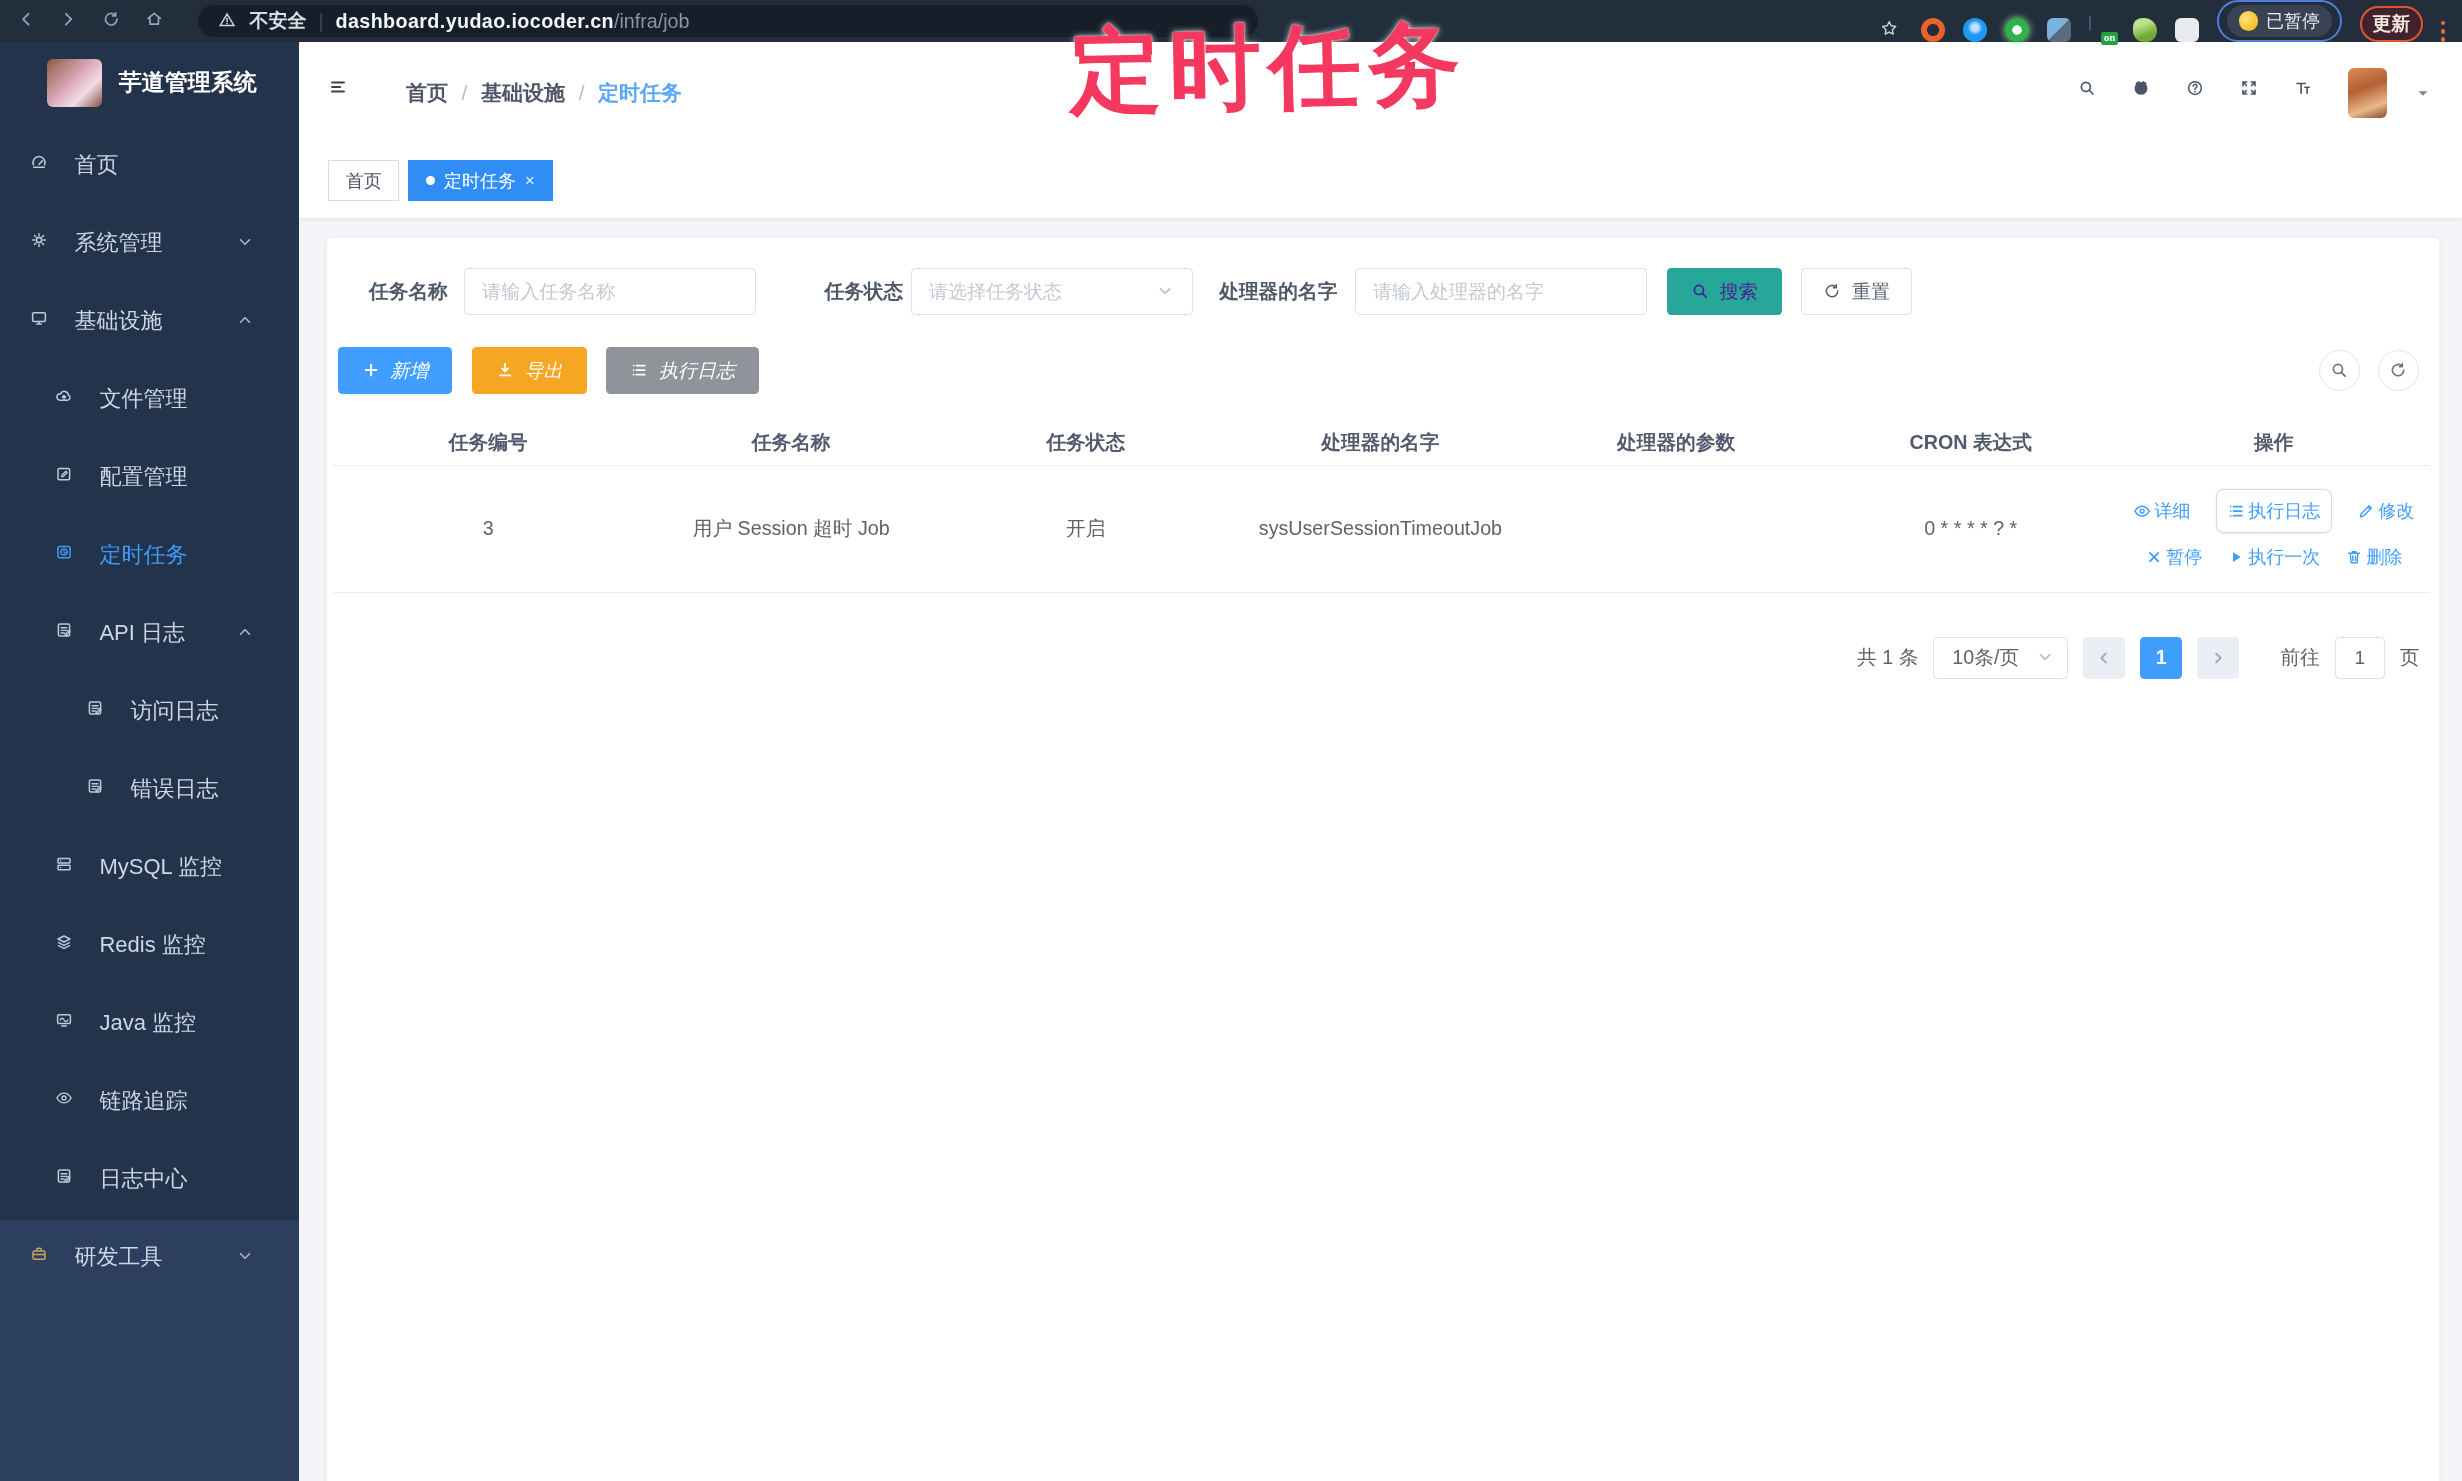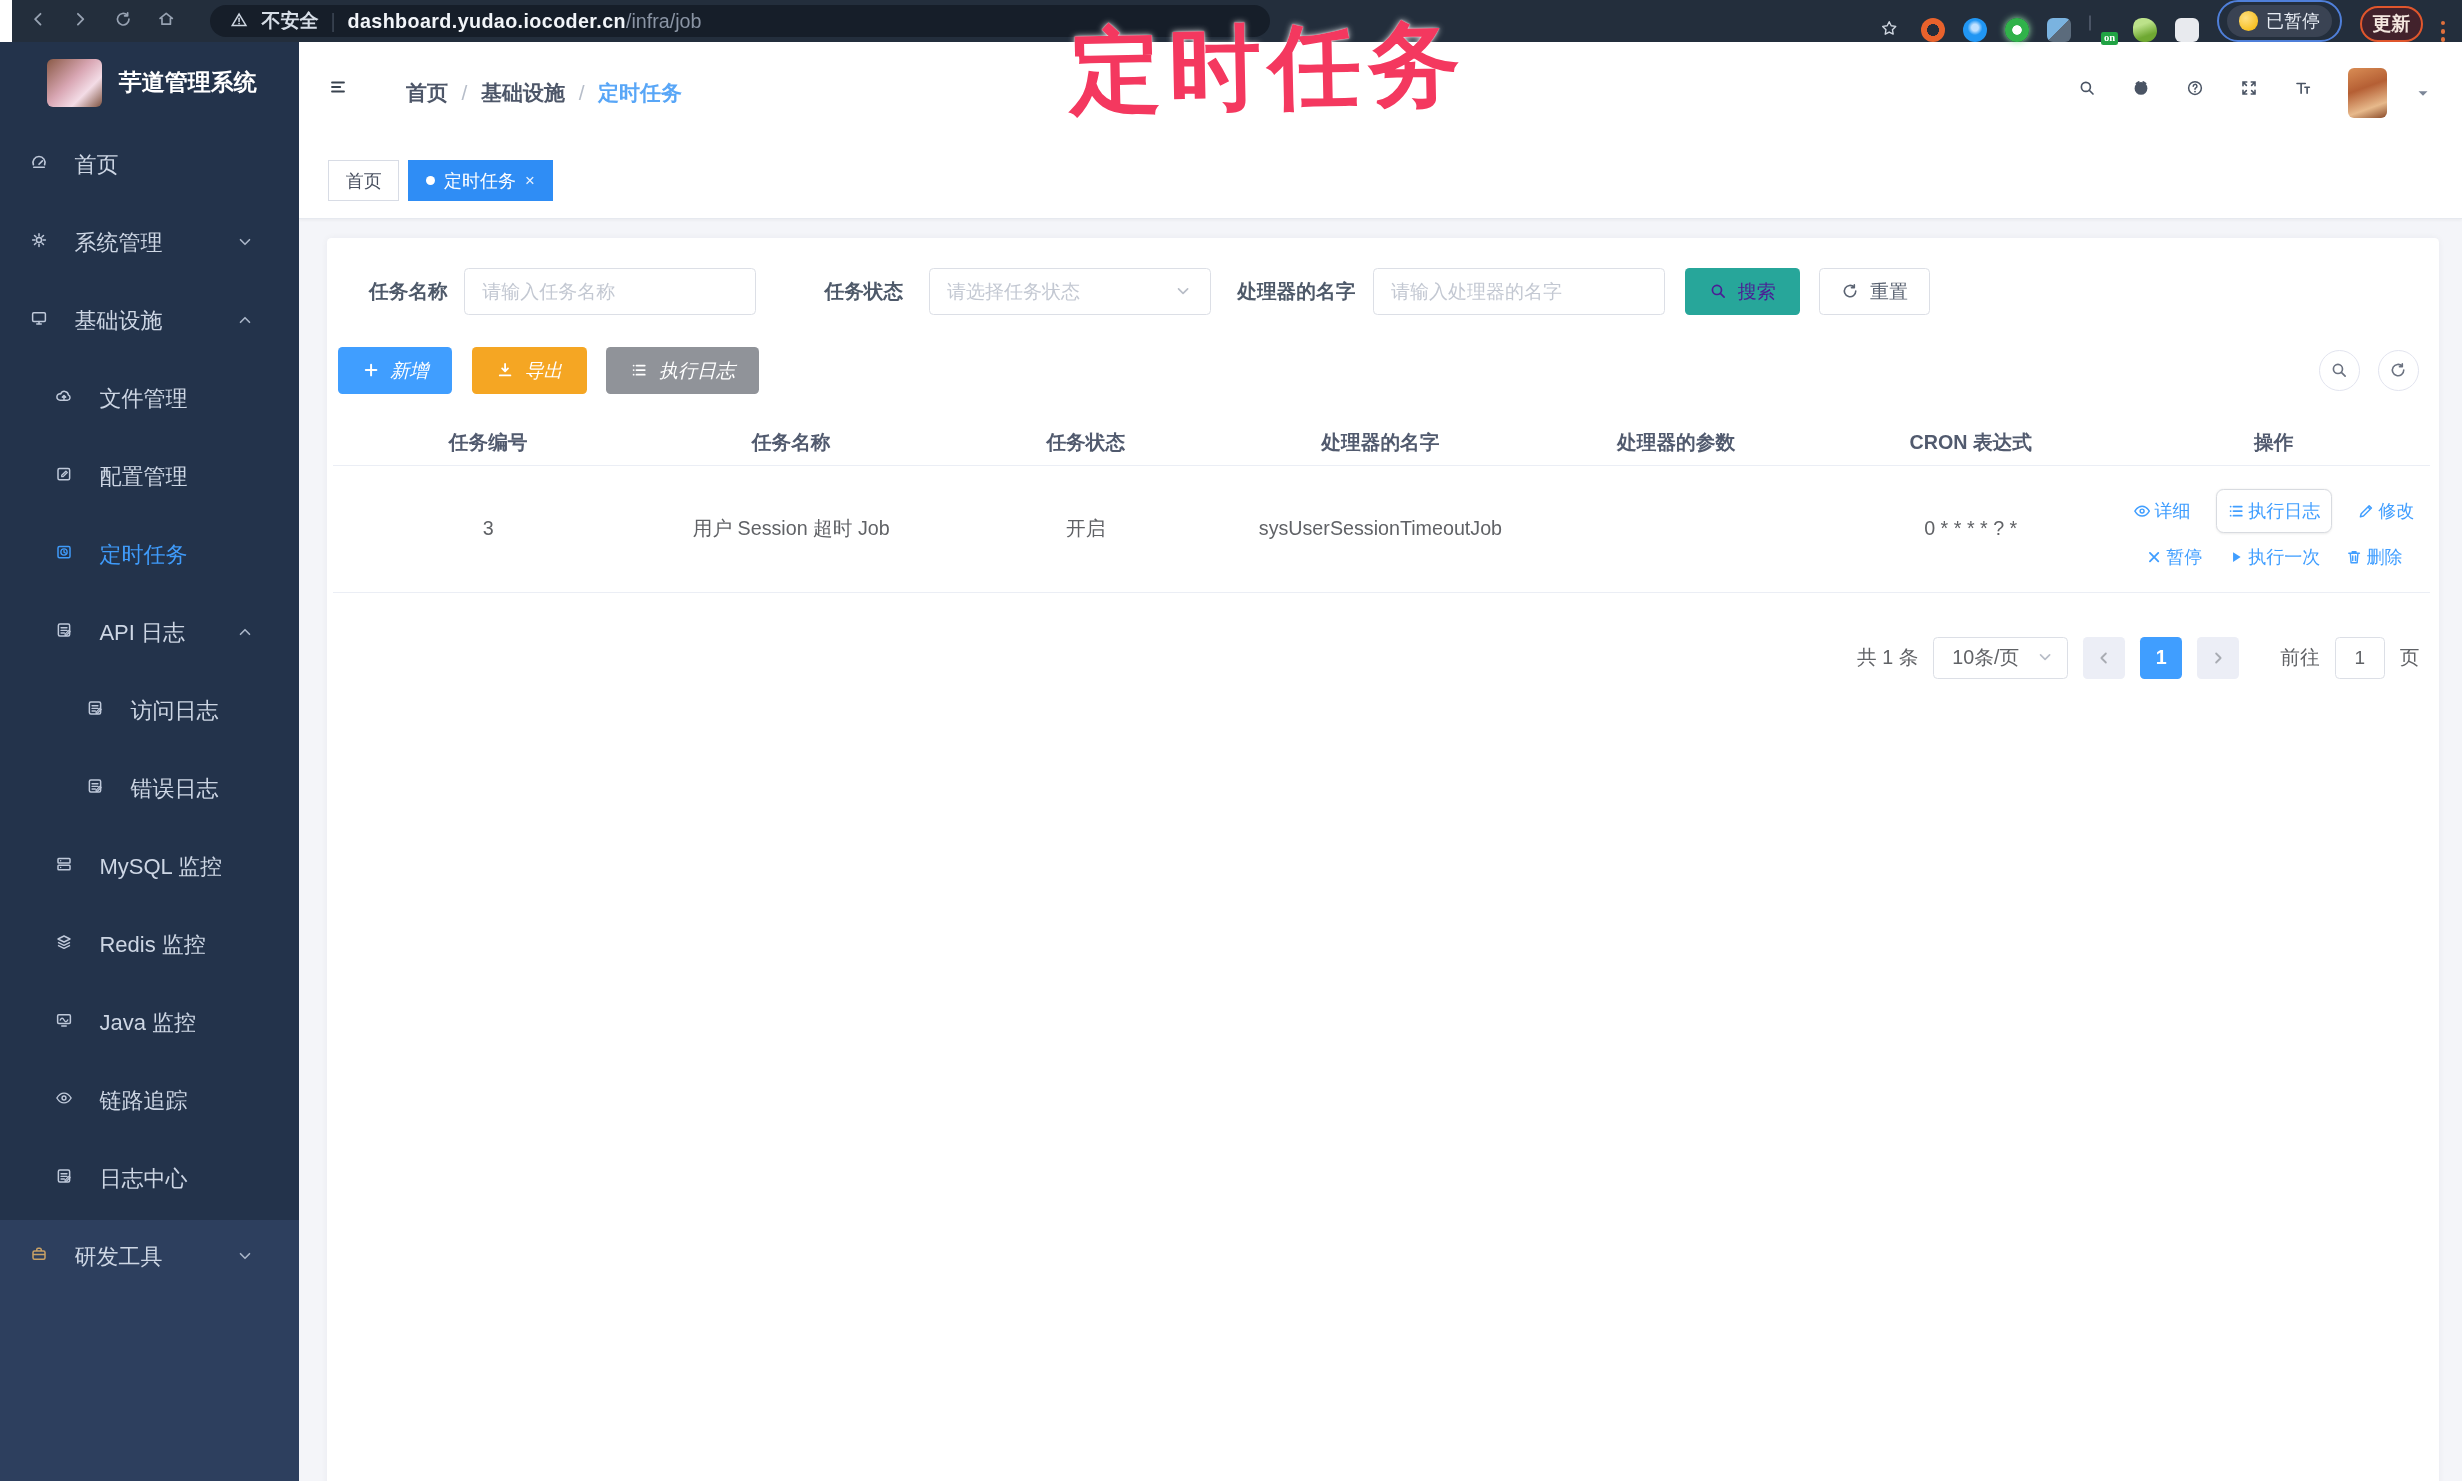--- a/index.html
+++ b/index.html
@@ -1,20 +1,20 @@
 <!DOCTYPE html>
 <html style="font-size:12px"><head>
 <meta charset="utf-8">
 <style>
   * { margin:0; padding:0; box-sizing:border-box; }
   body { font-family:"Liberation Sans","DejaVu Sans",sans-serif; background:#fff; }
   .screen { position:relative; width:2462px; height:1482px; overflow:hidden; background:#fff; }
 
   
-  .browser-bar { position:absolute; top:0; left:12px; right:0; height:42px; background:#232e3c;
+  .browser-bar { position:absolute; top:0; left:0; right:0; height:42px; background:#232e3c;
     display:flex; align-items:center; padding:0 16.7px; gap:19.7px; z-index:40; }
   .nav-ic { width:23px; height:23px; color:#97a2b2; flex:0 0 auto; }
   .url-pill { height:32px; flex:0 1 1060px; background:#161e29; border-radius:16px;
     display:flex; align-items:center; padding:0 19.7px; gap:12px; margin-left:10.6px; }
   .warn-ic { width:19.7px; height:19.7px; color:#cdd5e0; }
   .sec-label { color:#d6dde6; font-size:19px; font-weight:700; }
   .url-sep { color:#3c4654; font-size:19.7px; }
   .url-domain { color:#f2f5f9; font-size:19.7px; font-weight:700; letter-spacing:0.4px; }
   .url-path { color:#8a94a4; font-size:19.7px; }
   .chrome-right { margin-left:auto; display:flex; align-items:flex-end; gap:18px;font-family:Liberation Serif, serif; }
@@ -492,21 +492,21 @@
 
     <div class="content">
       <div class="card">
 
         <div class="filter-row">
           <span class="f-label">任务名称</span>
           <span class="f-input" style="width:292px;margin-left:16.7px;">
             <input placeholder="请输入任务名称" style="">
           </span>
           <span class="f-label" style="margin-left:68px;">任务状态</span>
-          <span class="f-input" style="width:282px;margin-left:26px;">
+          <span class="f-input" style="width:282px;margin-left:8px;">
             <input readonly="" placeholder="请选择任务状态" style="">
             <svg class="sel-caret" viewBox="0 0 26 26" width="19.7" height="19.7">
                 <use href="#sym-chevron-down"></use>
               </svg>
           </span>
           <span class="f-label" style="margin-left:26px;">处理器的名字</span>
           <span class="f-input" style="width:292px;margin-left:18px;">
             <input placeholder="请输入处理器的名字" style="">
           </span>
           <span class="btn btn-search" style="margin-left:19.7px;">

